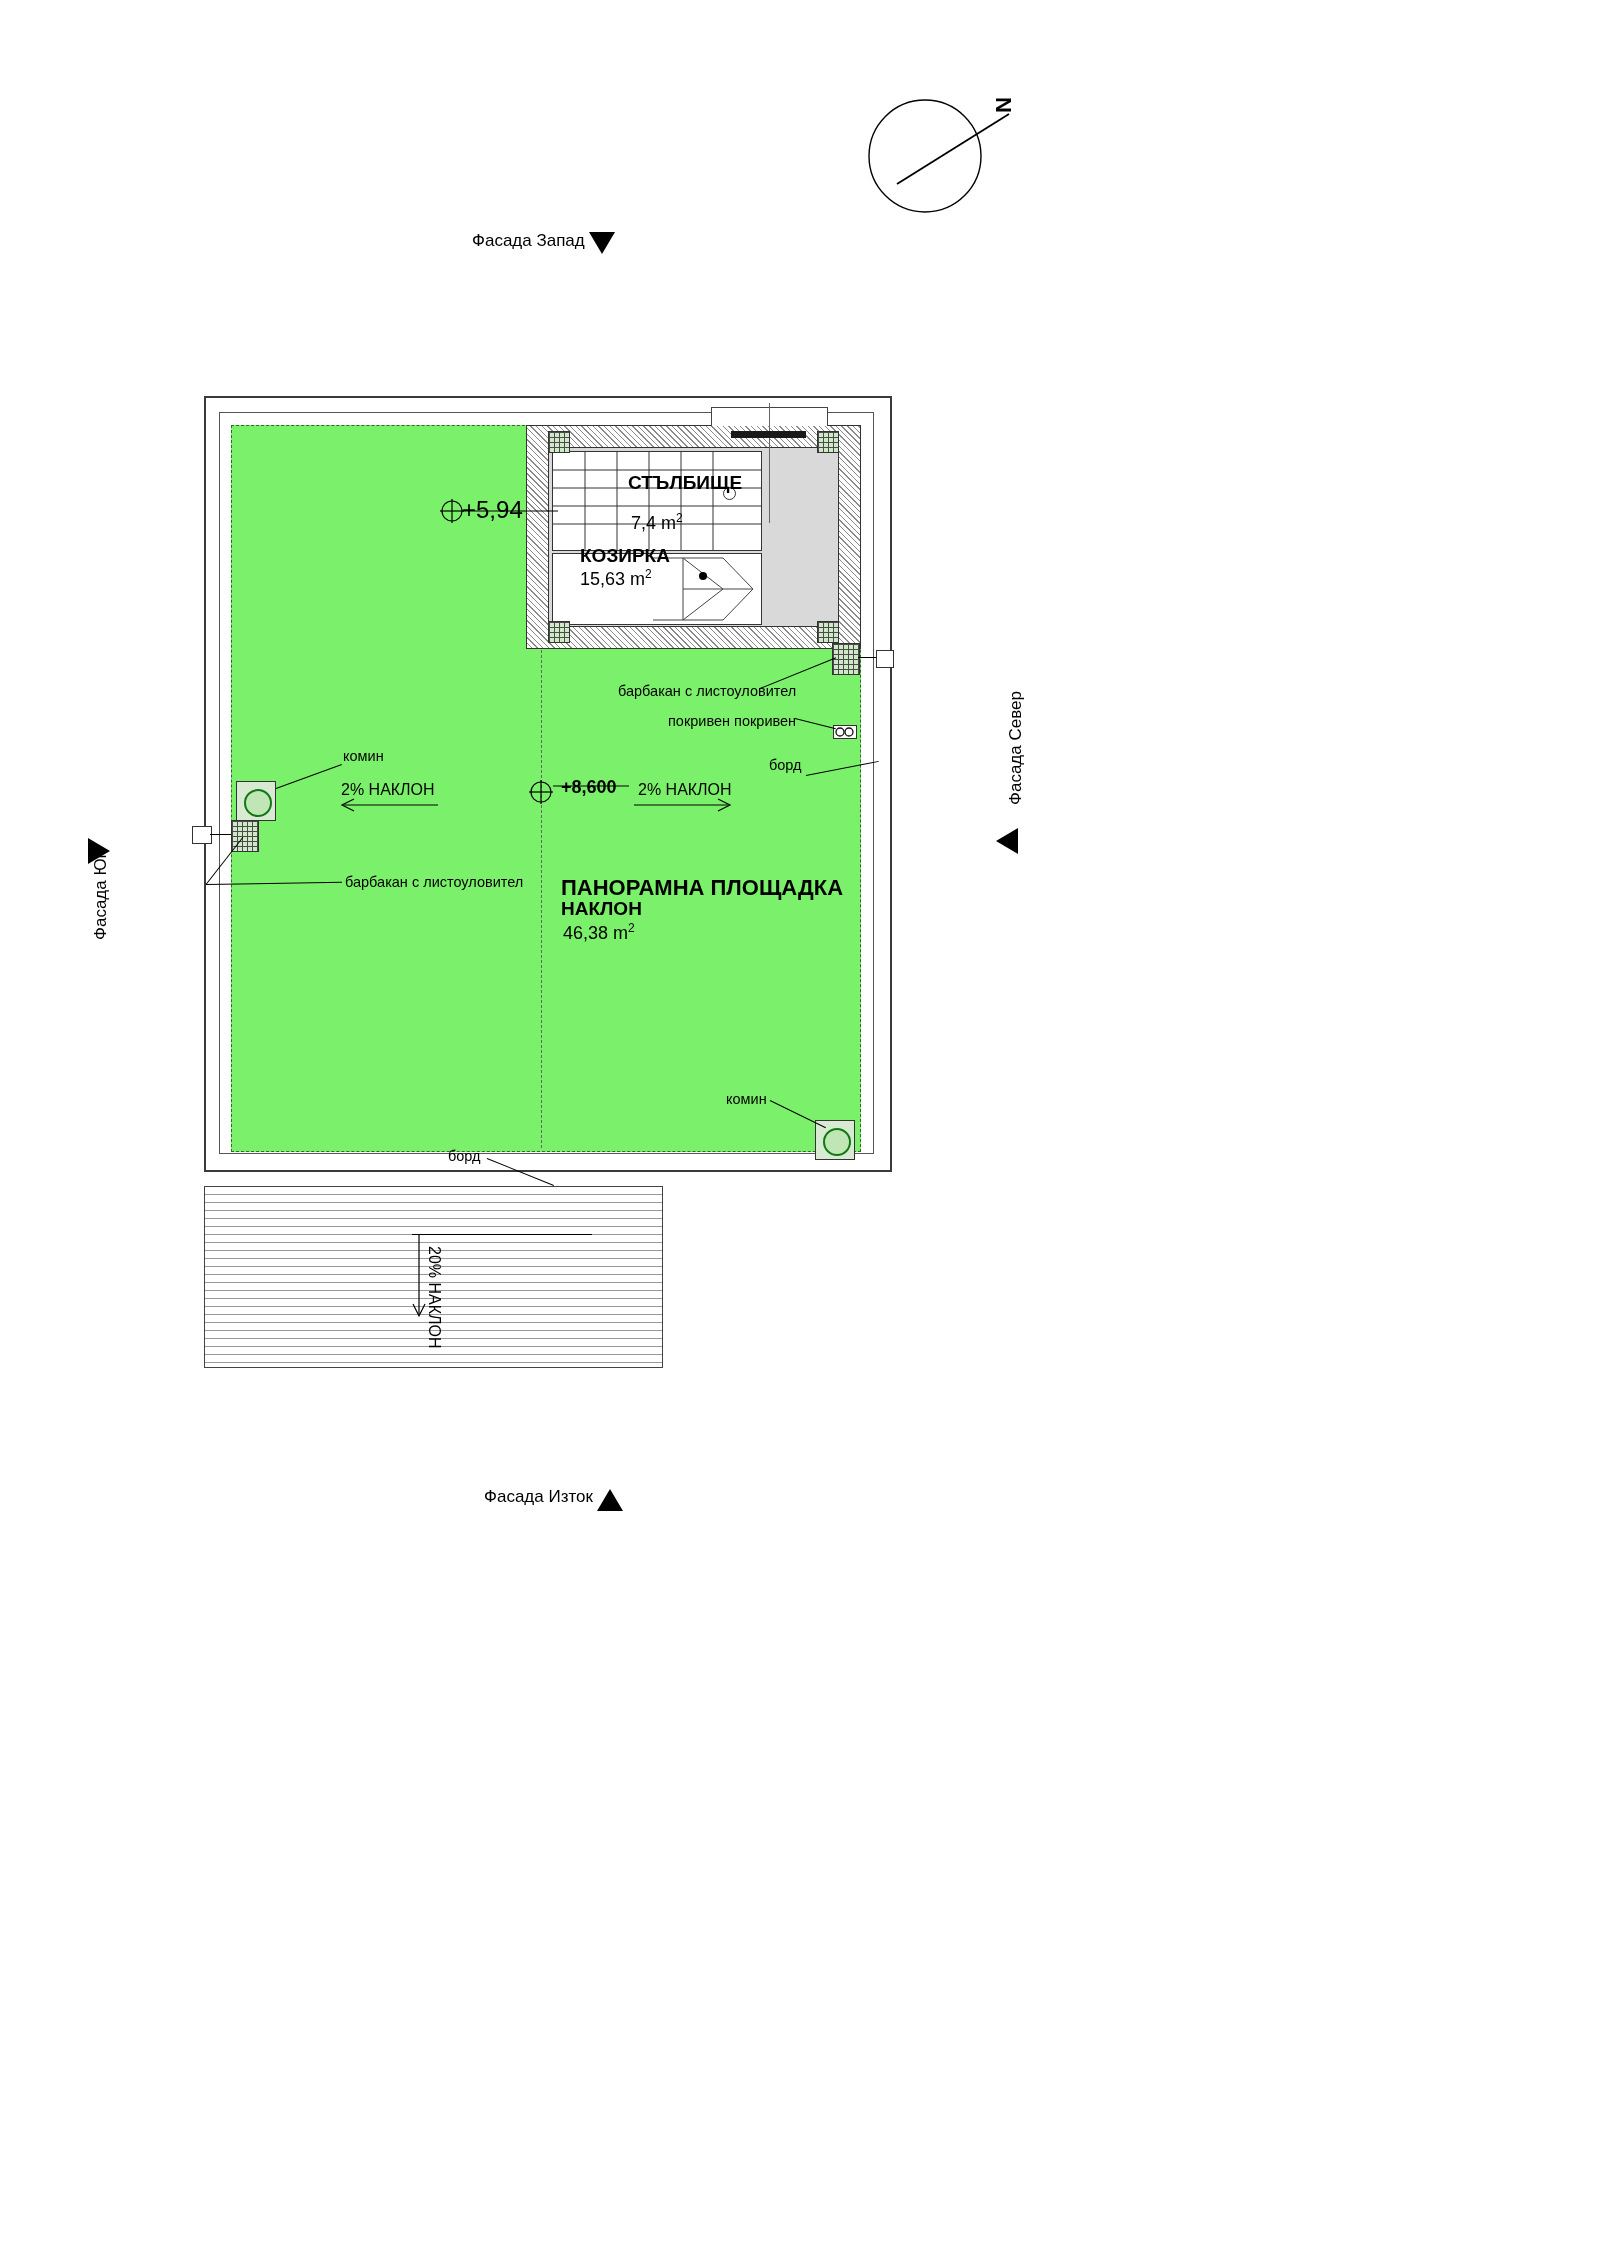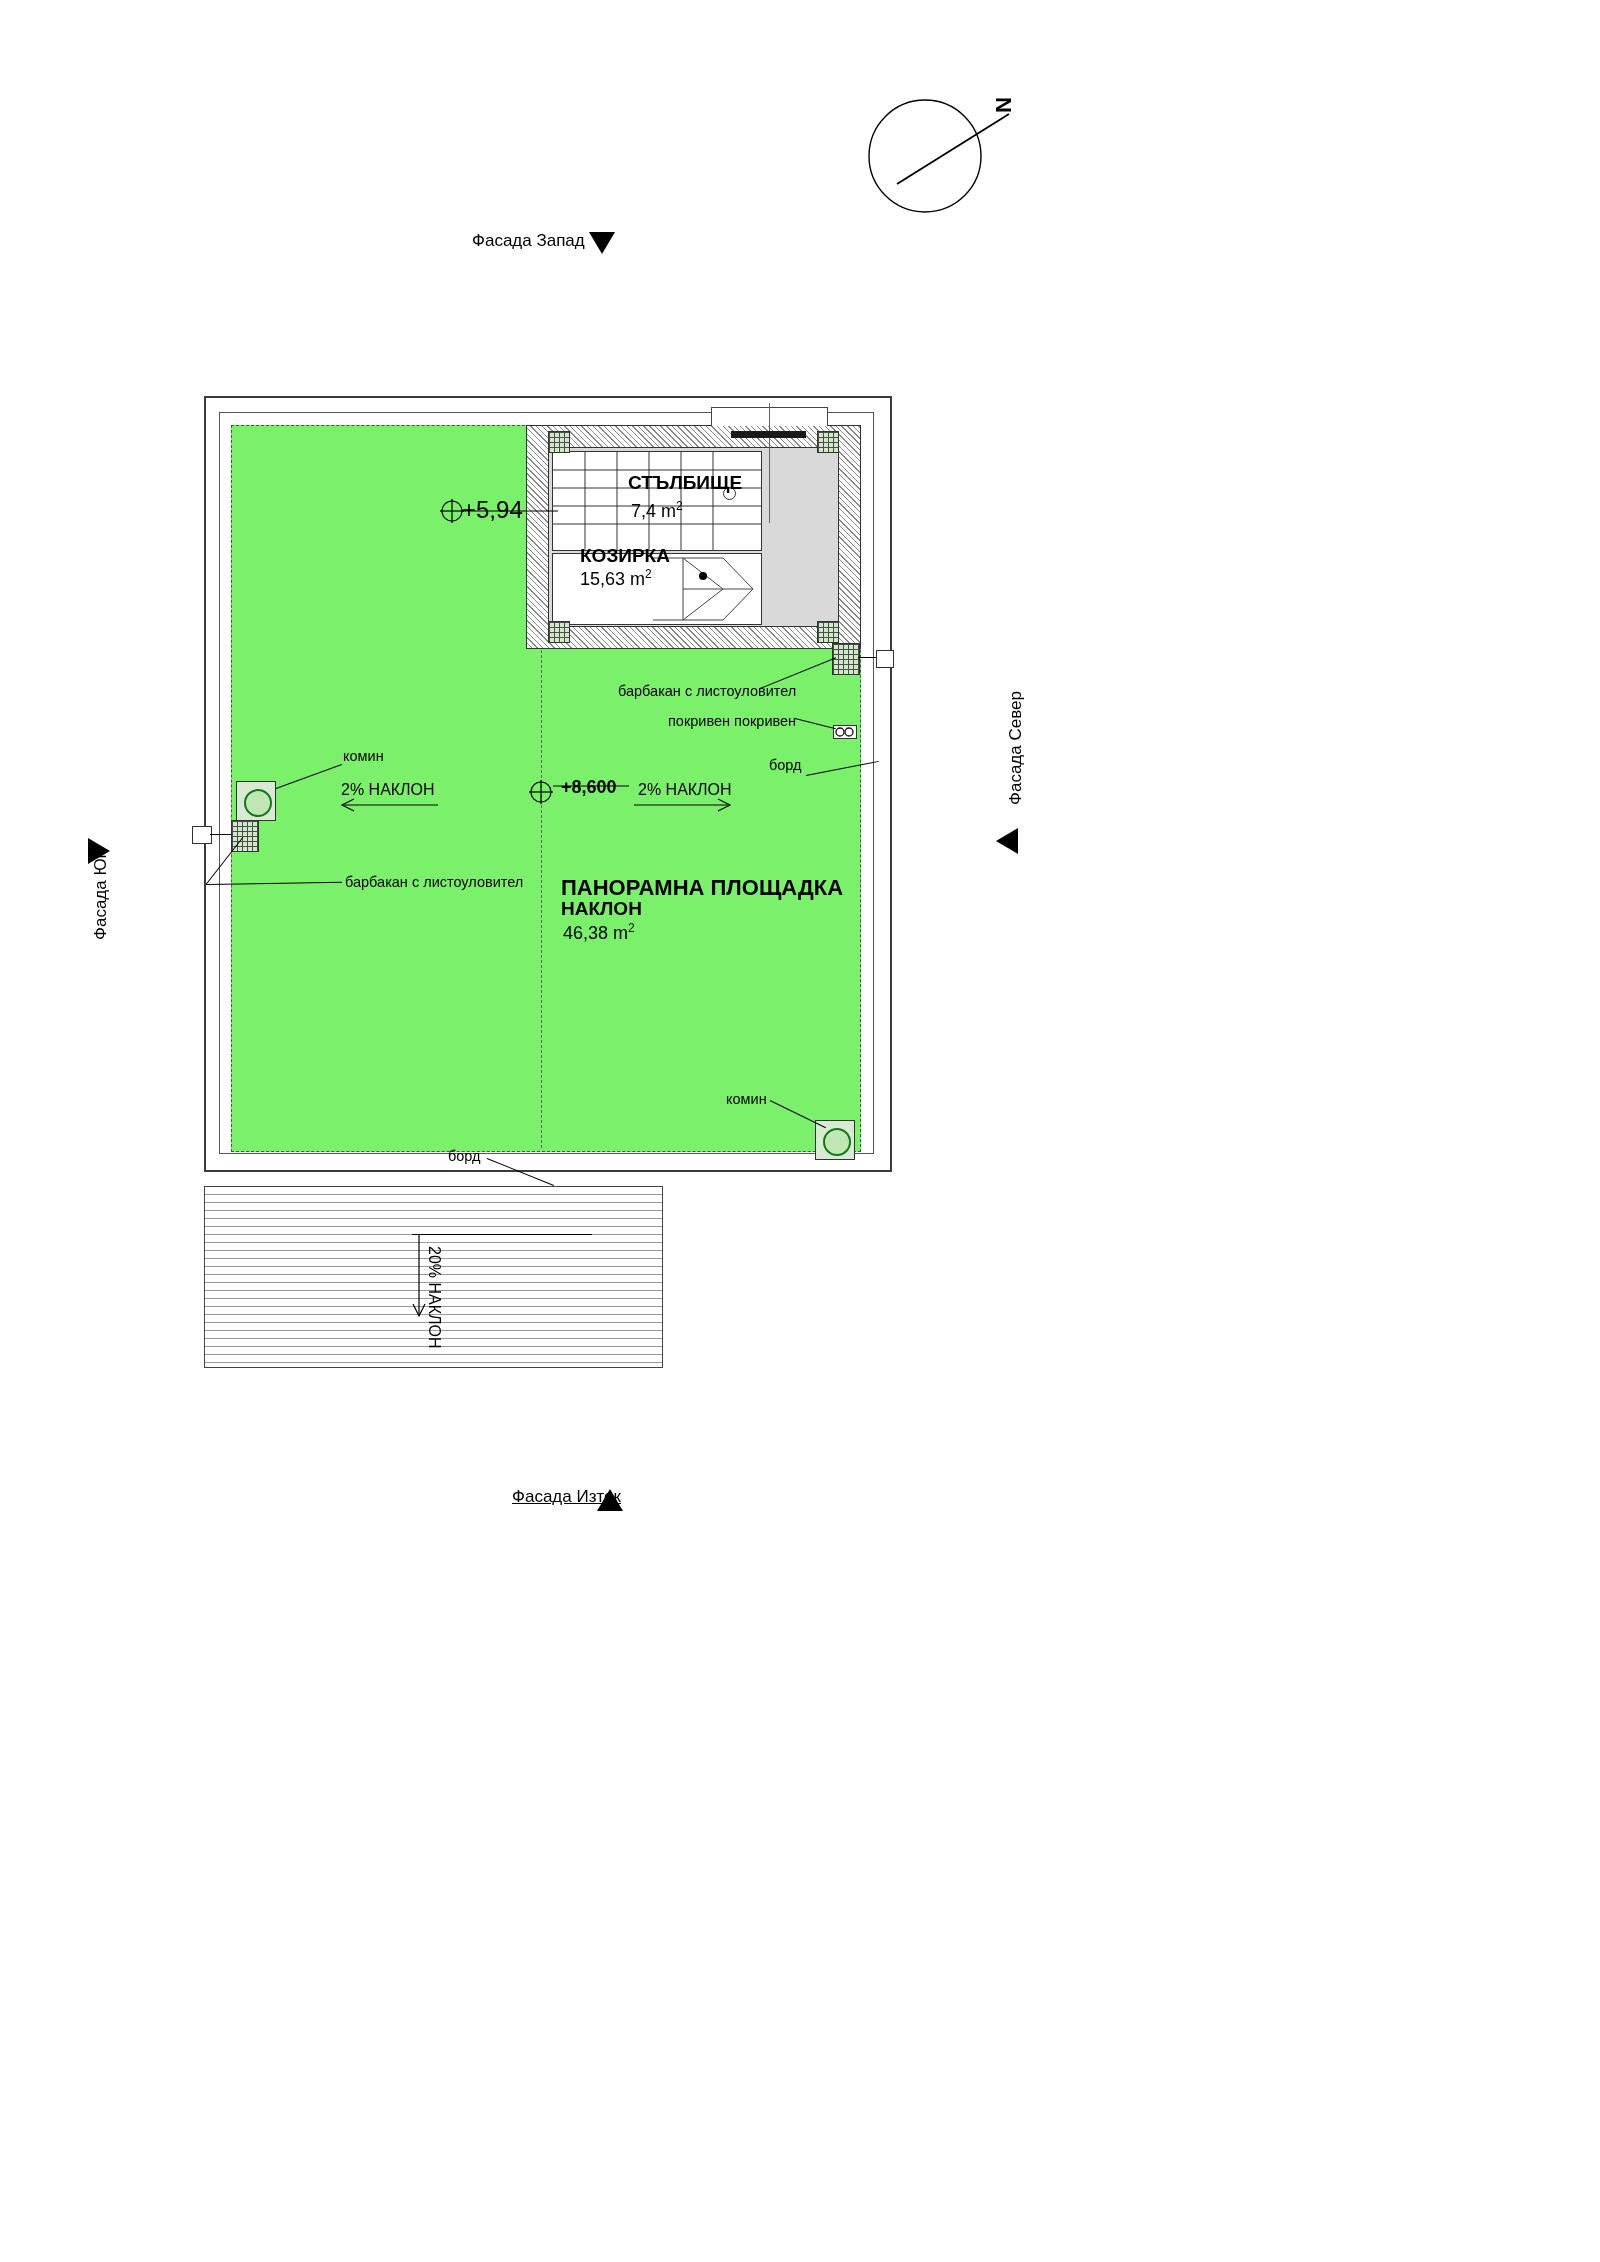--- a/index.html
+++ b/index.html
@@ -153,21 +153,21 @@
 
   <div class="abs lbl" style="left:472px; top:231px;">Фасада Запад</div>
   <div class="abs tri-down" style="left:589px; top:232px;"></div>
 
   <div class="abs lbl rot-ccw" style="left:1006px; top:805px;">Фасада Север</div>
   <div class="abs tri-left" style="left:996px; top:828px;"></div>
 
   <div class="abs lbl rot-ccw" style="left:91px; top:940px;">Фасада Юг</div>
   <div class="abs tri-right" style="left:88px; top:838px;"></div>
 
-  <div class="abs lbl" style="left:512px; top:1487px;text-decoration:underline;">Фасада Изток</div>
+  <div class="abs lbl" style="left:484px; top:1487px;">Фасада Изток</div>
   <div class="abs tri-up" style="left:597px; top:1489px;"></div>
 
   <div class="abs outer-frame" style="left:204px; top:396px; width:684px; height:772px;"></div>
   <div class="abs inner-frame" style="left:219px; top:412px; width:653px; height:740px;"></div>
 
   <div class="abs roof-green" style="left:231px; top:425px; width:628px; height:725px;"></div>
 
   <div class="abs dash-v" style="left:541px; top:650px; height:498px;"></div>
 
   <div class="abs" style="left:526px; top:425px; width:333px; height:222px;">
@@ -211,21 +211,21 @@
     <div class="abs grid-small" style="left:291px; top:196px; width:20px; height:20px;"></div>
 
     <div class="abs" style="left:185px; top:-18px; width:115px; height:18px; border:1.2px solid #444; border-bottom:none; background:#fff;"></div>
     <div class="abs thin-line" style="left:243px; top:-22px; width:1px; height:120px; background:#666;"></div>
     <div class="abs" style="left:205px; top:6px; width:75px; height:7px; background:#1a1a1a;"></div>
   </div>
 
   <div class="abs" style="left:723px; top:487px; width:11px; height:11px; border:1px solid #333; border-radius:50%;"></div>
 
   <div class="abs lbl lbl-b" style="left:628px; top:472px; font-size:19px;text-align:center;">СТЪЛБИЩЕ</div>
-  <div class="abs lbl" style="left:631px; top:500px; font-size:18px;">
+  <div class="abs lbl" style="left:631px; top:512px; font-size:18px;">
     <span>7,4</span>
     <span>m</span><sup style="font-size:12px">2</sup>
   </div>
 
   <div class="abs lbl lbl-b" style="left:580px; top:545px; font-size:19px;">КОЗИРКА</div>
   <div class="abs lbl" style="left:580px; top:568px; font-size:18px;">
     <span>15,63</span>
     <span>m</span><sup style="font-size:12px">2</sup>
   </div>
 

